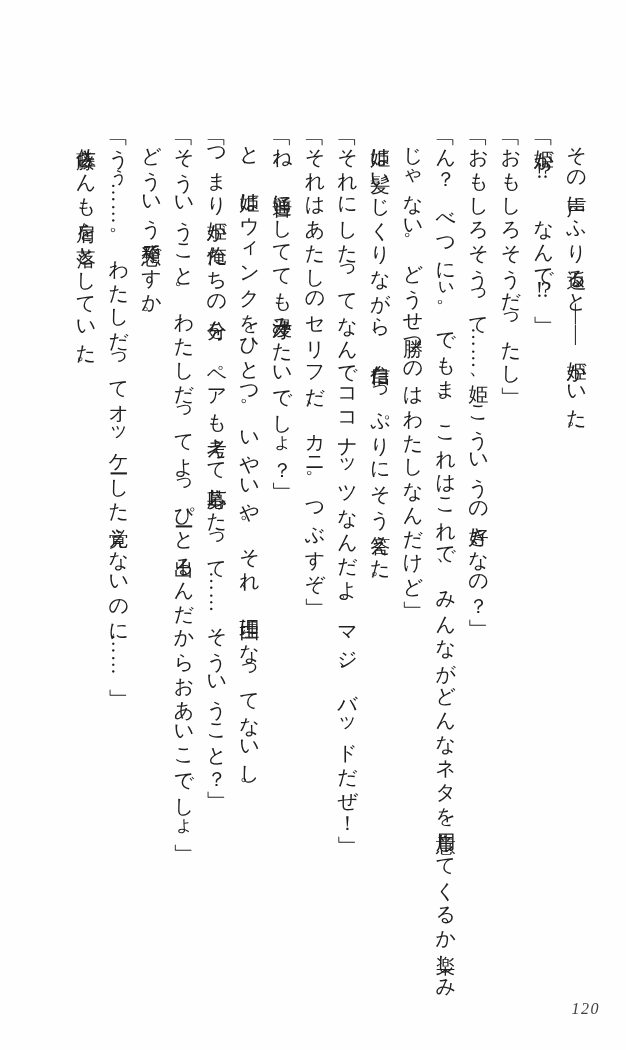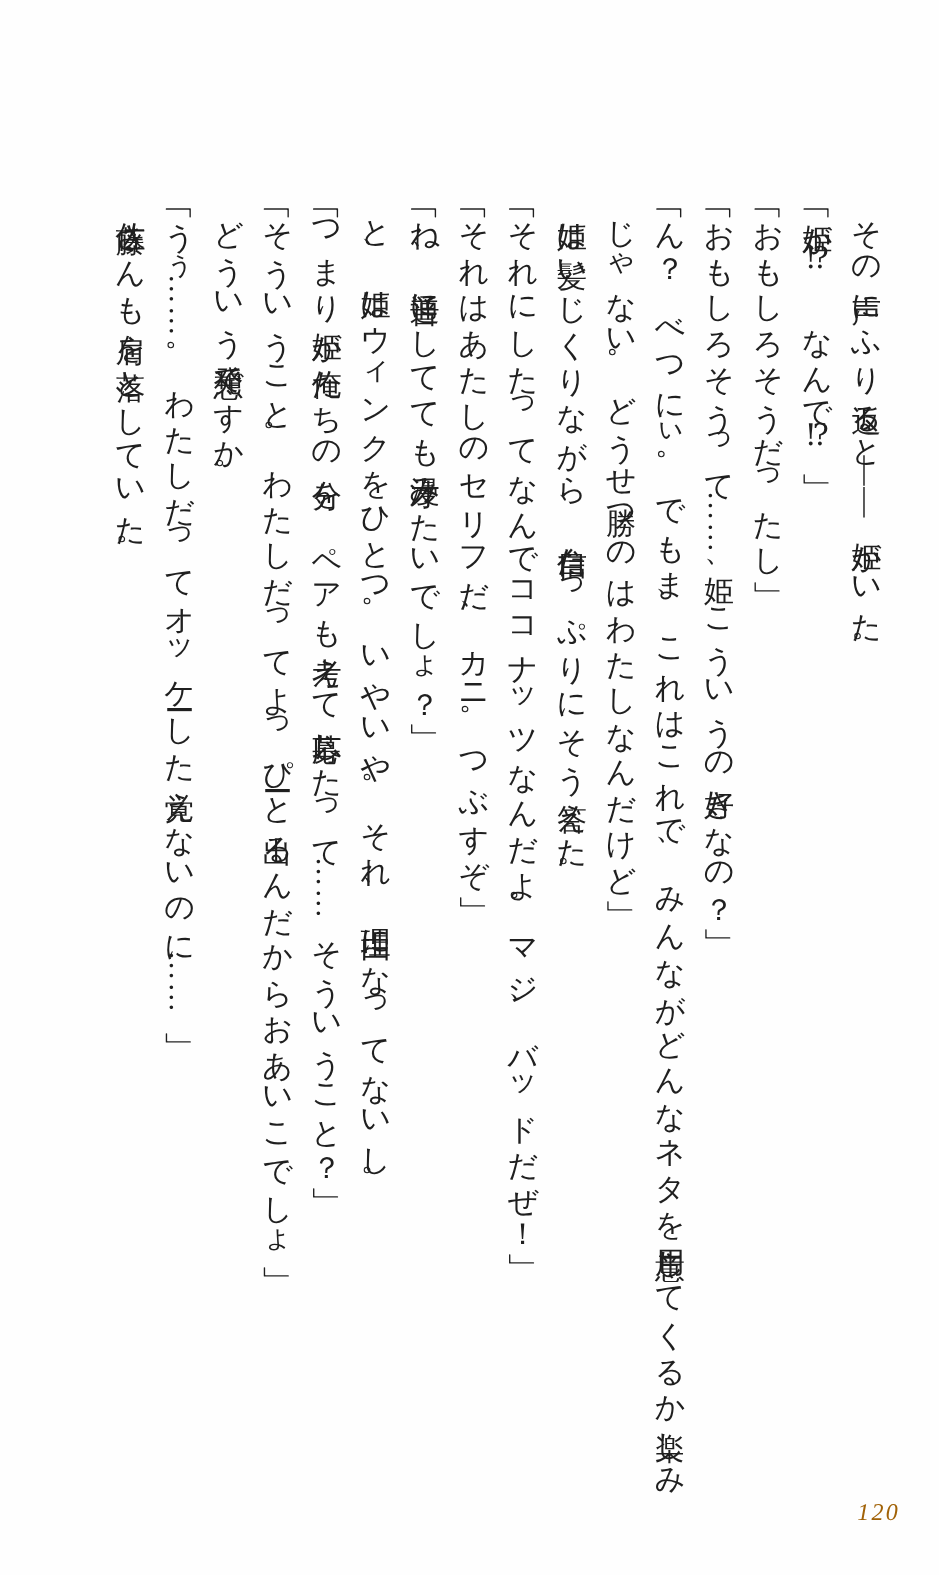--- a/index.html
+++ b/index.html
@@ -36,21 +36,21 @@
     margin: 0;
     padding: 0;
     white-space: nowrap;
   }
   .page-number {
     position: absolute;
     right: 26px;
     bottom: 32px;
     font-size: 16px;
     font-style: italic;
-    color: #a16207;
+    color: #404040;
     letter-spacing: 1.5px;
   }
 </style>
 </head>
 <body>
 
 <div class="book-page">
 
   <div class="vertical-text-block">
     <p class="text-line">その声にふり返ると――姫がいた。</p>

